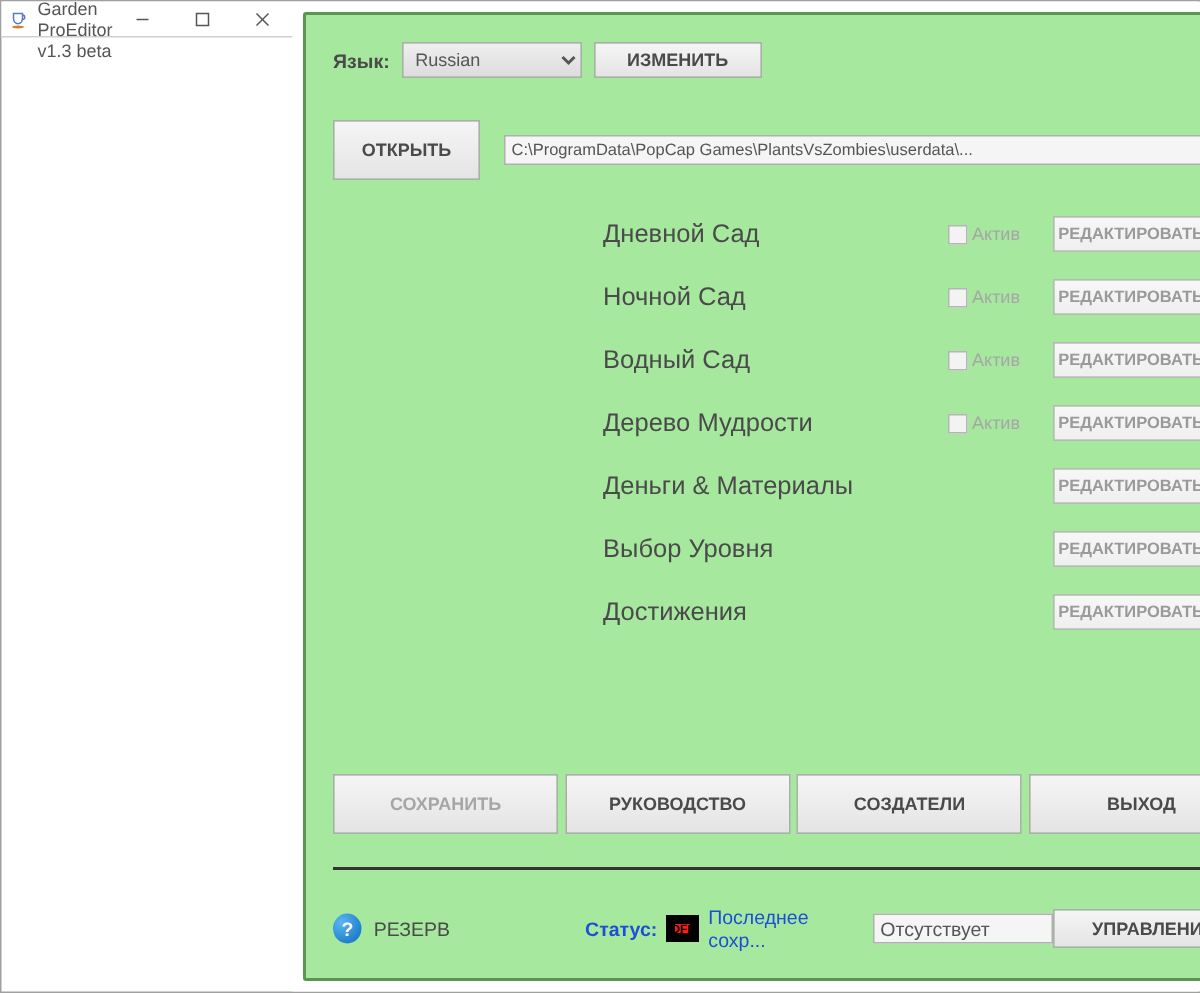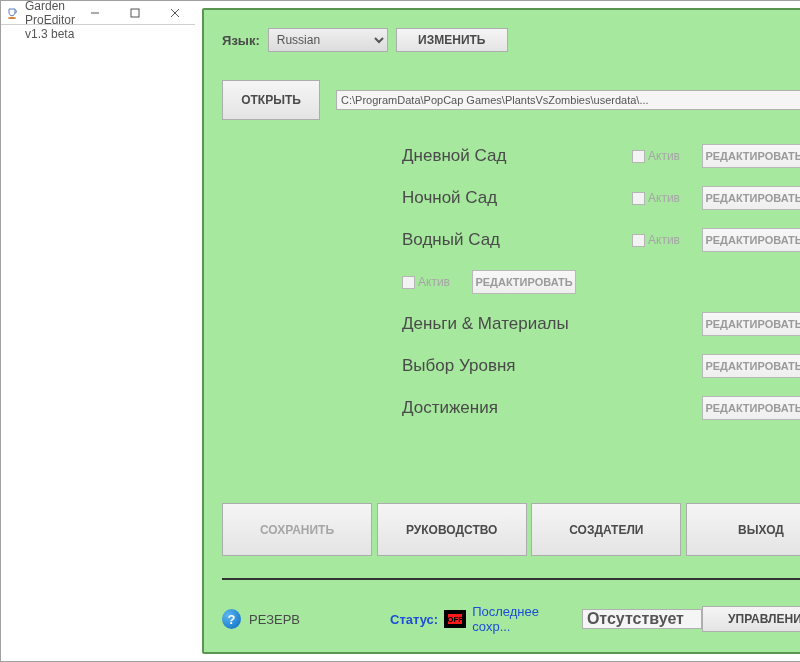--- a/index.html
+++ b/index.html
@@ -171,21 +171,21 @@
       left: 18px;
       right: 18px;
       bottom: 72px;
       display: flex;
       justify-content: space-between;
       border-bottom: 2px solid #333;
       padding-bottom: 22px;
     }
     .btn-big {
       width: 150px;
-      height: 53px;
+      height: 40px;
       margin-top: 16px;
     }
     .btn-disabled {
       color: #a6a6a6;
     }
     .status-bar {
       position: absolute;
       left: 18px;
       right: 18px;
       bottom: 18px;
@@ -212,39 +212,38 @@
     }
     .status-label {
       font-size: 13px;
       font-weight: bold;
       color: #1d4ed8;
     }
     .status-ind {
       width: 22px;
       height: 18px;
       background: #ff1a1a;
-      border: 4px solid #000000;
+      border: 6px solid #000000;
       color: #000;
       font-size: 8px;
       font-weight: bold;
       display: flex;
       align-items: center;
       justify-content: center;
       margin: 0 6px;
     }
     .last-save-input {
       width: 120px;
       height: 20px;
       background: #f5f5f5;
       border: 1px solid #b0b0b0;
-      font-size: 16px;
+      font-size: 13px;
       color: #555;
       padding: 0 4px;
       margin-left: 6px;
-      font-weight: bold;
     }
     .btn-manage {
       width: 140px;
       height: 26px;
       margin-left: auto;
     }
   </style>
 </head>
 <body>
 
@@ -320,20 +319,21 @@
           <div class="active-cell">
             <label class="active-check">
               <span class="chk"></span>
               <span>Актив</span>
             </label>
           </div>
           <button class="btn-edit">РЕДАКТИРОВАТЬ</button>
         </div>
 
         <div class="section-row">
+          <span class="section-title">Дерево Мудрости</span>
           <div class="active-cell">
             <label class="active-check">
               <span class="chk"></span>
               <span>Актив</span>
             </label>
           </div>
           <button class="btn-edit">РЕДАКТИРОВАТЬ</button>
         </div>
 
         <div class="section-row">

